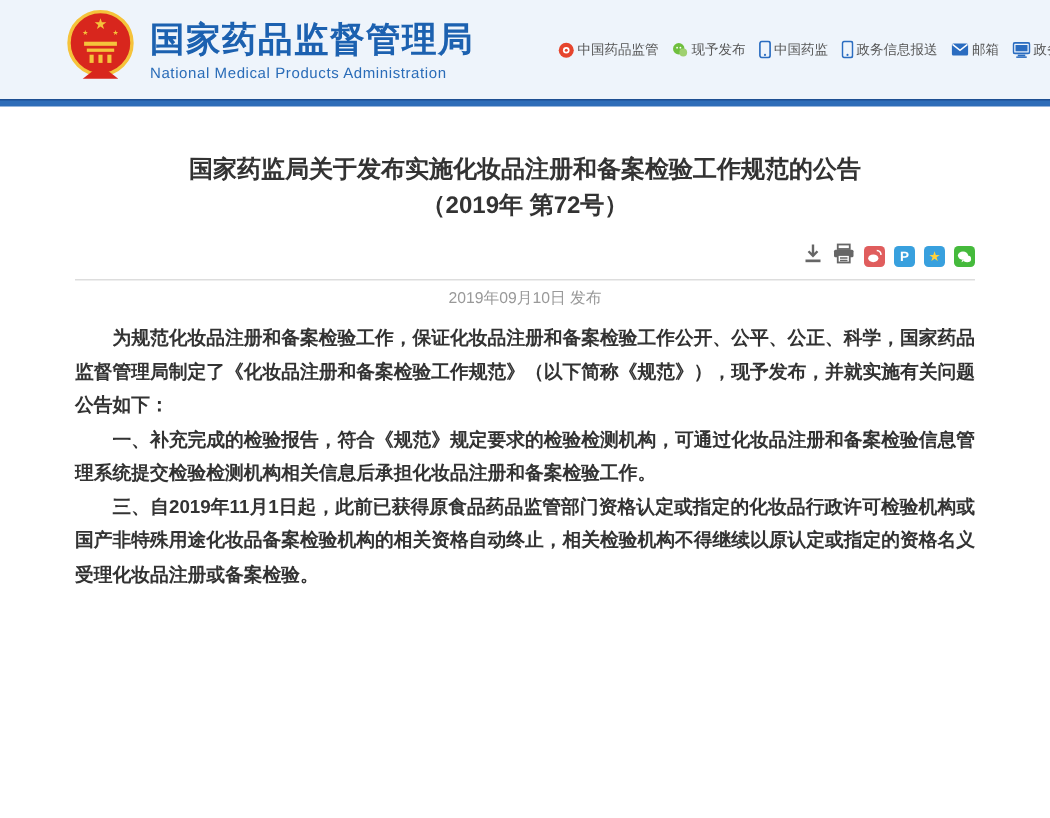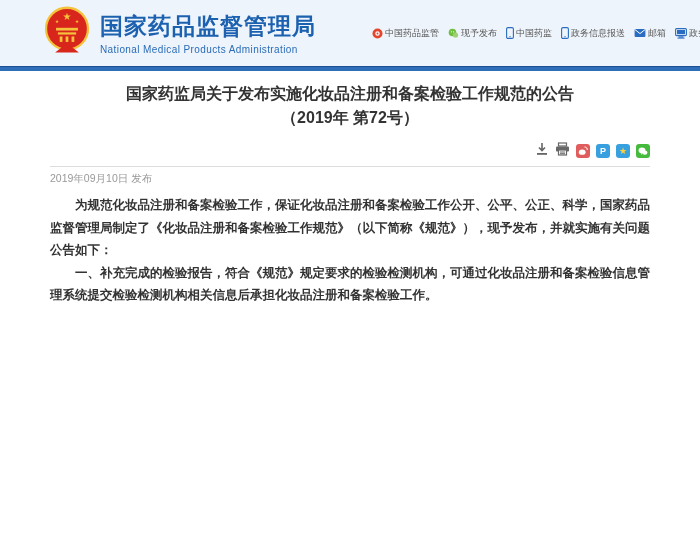--- a/index.html
+++ b/index.html
@@ -18,28 +18,28 @@
   .quick-link svg { display:block; }
   .searchbar { display:flex; align-items:flex-start; height:33px; background:#fff;
     border:7px solid #a3a3a3; border-radius:11px; padding:0 8px 0 12px; }
   .searchbar input { flex:1; border:none; outline:none; font-size:10.5px; color:#333; background:transparent; }
   .searchbar input::placeholder { color:#aaa; }
   .search-divider { width:1px; height:12px; background:#cfe0f0; margin-right:6px; }
 
   .blue-bar { height:5px; background:#2e6db8; border-top:1px solid #1d4f92; }
 
   
-  .content { padding:11px 50px 0 50px; }
+  .content { padding:31px 50px 0 50px; }
   .art-title { text-align:center; font-size:16px; font-weight:bold; color:#333; line-height:24px; }
   .tools { display:flex; justify-content:flex-end; align-items:center; gap:6px; margin-top:13px; height:16px; }
   .tool-btn { cursor:pointer; display:flex; align-items:center; }
   .share-sq { width:14px; height:14px; border-radius:3px; display:flex; align-items:center;
     justify-content:center; font-size:9px; color:#fff; font-weight:bold; cursor:pointer; line-height:1; }
   .rule { border:none; border-top:1px solid #ddd; margin-top:7px; }
-  .pubdate { text-align:left; font-size:10.5px; color:#999; margin-top:5px; }
+  .pubdate { text-align:center; font-size:10.5px; color:#999; margin-top:5px; }
 
   .body-text { margin-top:8px; font-size:12.5px; color:#333; line-height:22.5px; text-align:justify;font-weight:bold; }
   .body-text p { text-indent:2em; }
 </style>
 </head>
 <body>
 
 <div class="header">
   <div class="brand">
     <span>
@@ -184,15 +184,16 @@
     </span>
   </div>
 
   <hr class="rule">
 
   <div class="pubdate">2019年09月10日 发布</div>
 
   <div class="body-text">
     <p>为规范化妆品注册和备案检验工作，保证化妆品注册和备案检验工作公开、公平、公正、科学，国家药品监督管理局制定了《化妆品注册和备案检验工作规范》（以下简称《规范》），现予发布，并就实施有关问题公告如下：</p>
     <p>一、补充完成的检验报告，符合《规范》规定要求的检验检测机构，可通过化妆品注册和备案检验信息管理系统提交检验检测机构相关信息后承担化妆品注册和备案检验工作。</p>
+    <p>三、自2019年11月1日起，此前已获得原食品药品监管部门资格认定或指定的化妆品行政许可检验机构或国产非特殊用途化妆品备案检验机构的相关资格自动终止，相关检验机构不得继续以原认定或指定的资格名义受理化妆品注册或备案检验。</p>
   </div>
 
 </div>
 
 </body></html>

